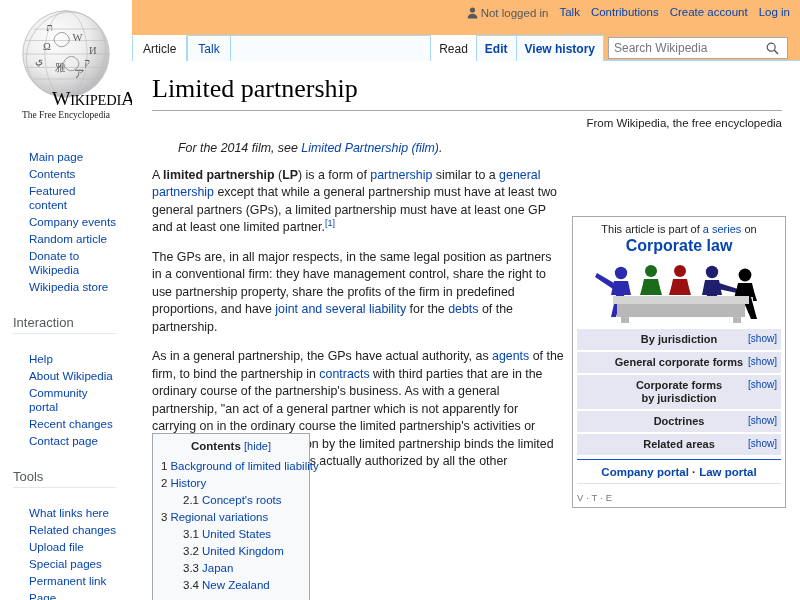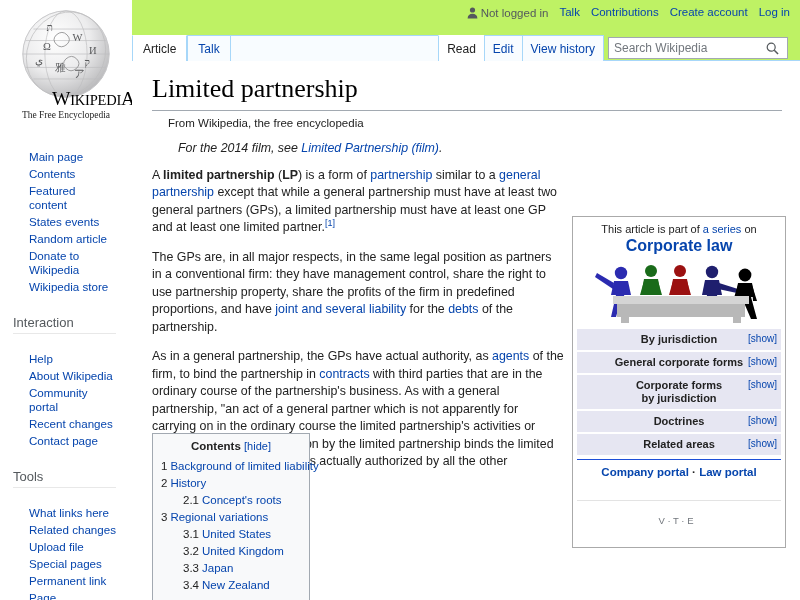--- a/index.html
+++ b/index.html
@@ -7,21 +7,21 @@
     margin: 0; padding: 0;
     width: 800px; height: 600px;
     overflow: hidden;
     background: #ffffff;
     font-family: "Liberation Sans", sans-serif;
     font-size: 12px;
     color: #222222;
   }
   a { color: #0b0080; text-decoration: none; }
   .lnk { color: #0645ad; }
-  .page { position: relative; width: 800px; height: 548px; background:#bef264; }
+  .page { position: relative; width: 800px; height: 548px; background:#fdba74; }
 
   
   .topbar {
     position: absolute; top: 0; left: 0; width: 800px; height: 24px;
     display: flex; justify-content: flex-end; align-items: center;
     padding-right: 10px; gap: 11px;
     font-size: 11.5px;
   }
   .topbar .userlink { color:#0645ad; }
   .topbar .notlogged { color:#54595d; }
@@ -69,41 +69,41 @@
   .tab-spacer {
     height:26px; width:285px; background:#f8fcff;
     border-top:1px solid #a7d7f9; border-right:1px solid #a7d7f9;
   }
   .view-tabs { position:absolute; right:196px; bottom:0; display:flex; align-items:flex-end; }
   .vtab { height:26px; padding:0 8px; display:flex; align-items:center; font-size:12px; background:#f8fcff;
           border-top:1px solid #a7d7f9; border-left:1px solid #a7d7f9; }
   .vtab:last-child { border-right:1px solid #a7d7f9; }
   .vtab.selected { background:#fff; border-top-color:#fff; color:#222; position:relative; }
   .vtab.selected::after{ content:""; position:absolute; left:0; right:0; bottom:-1px; height:1px; background:#fff; }
-  .vtab a { color:#0645ad; }
+  .vtab a { color:#0645ad;font-weight:bold; }
 
   .searchbox {
     position:absolute; right:12px; bottom:2px; width:180px; height:22px;
     border:1px solid #a2a9b1; background:#fff; display:flex; align-items:center;
   }
   .searchbox input {
     border:0; outline:0; height:20px; width:152px; padding-left:5px;
     font-family:"Liberation Sans", sans-serif; font-size:12px; color:#222; background:transparent;
   }
   .searchbox input::placeholder { color:#72777d; }
   .search-icon { width:22px; display:flex; align-items:center; justify-content:center; }
 
   
   .content { position:absolute; left:132px; top:61px; width:668px; height:539px; background:#fff; }
   .inner { padding:12px 18px 0 20px; position:relative; }
   h1.firstHeading {
     font-family:"Liberation Serif", serif; font-weight:normal; font-size:26px; color:#000;
     margin:0; padding:0 0 4px 0; border-bottom:1px solid #a2a9b1; line-height:1.25;
   }
-  .siteSub { font-size:11.5px; color:#222; margin:6px 0 0 16px; }
+  .siteSub { font-size:11.5px; color:#222; margin:6px 0 0 16px;text-align:right; }
   .hatnote { font-style:italic; font-size:12.4px; margin:12px 0 0 26px; color:#222; }
   .bodytext { font-size:12.4px; line-height:17.5px; color:#222; margin:12px 0 0 0; max-width:412px; }
   .bodytext b { font-weight:bold; }
   sup.ref { font-size:9px; vertical-align:super; line-height:0; }
   sup.ref a { color:#0645ad; }
 
   
   .infobox {
     position:absolute; right:14px; top:155px; width:214px;
     border:1px solid #aaa; background:#fff; font-size:11px;
@@ -112,21 +112,21 @@
   .ib-title { text-align:center; font-size:16px; font-weight:bold; color:#0645ad; padding:2px 0 4px 0; }
   .ib-image { height:66px; position:relative; overflow:hidden; }
   .ib-rows { padding:2px 4px 0 4px; }
   .ib-row {
     position:relative; background:#e6e6f2; margin:2px 0; padding:4px 2px;
     text-align:center; font-weight:bold; color:#222; font-size:11px; line-height:13px;
   }
   .ib-show { position:absolute; right:4px; top:3px; font-weight:normal; color:#0645ad; font-size:10px; }
   .ib-portals { text-align:center; padding:6px 0 5px 0; border-top:1px solid #1d4ed8; margin:4px 4px 0 4px; font-size:11.5px; }
   .ib-portals a { color:#0645ad; font-weight:bold; }
-  .ib-vte { text-align:center; padding:14px 6px 4px 0; color:#72777d; font-size:9.5px; border-top:1px solid #e3e3e3; margin:17px 4px; }
+  .ib-vte { text-align:left; padding:8px 6px 4px 0; color:#72777d; font-size:9.5px; border-top:1px solid #e3e3e3; margin:0 4px; }
 
   
   .toc {
     position:absolute; left:20px; top:372px; width:158px;
     border:1px solid #a2a9b1; background:#f8f9fa; padding:6px 8px 8px 8px;
     font-size:11.5px;
   }
   .toc-title { text-align:center; font-weight:bold; padding-bottom:5px; font-size:11.5px; }
   .toc-title .toggle { font-weight:normal; color:#0645ad; font-size:11px; }
   .toc ul { list-style:none; margin:0; padding:0; }
@@ -190,21 +190,21 @@
       </svg>
       <div class="wordmark"><span>W</span><span class="sm">IKIPEDI</span><span>A</span></div>
       <div class="tagline">The Free Encyclopedia</div>
     </div>
 
     <div class="navportal first-portal">
       <ul class="portal-list">
         <li><a href="#">Main page</a></li>
         <li><a href="#">Contents</a></li>
         <li><a href="#">Featured content</a></li>
-        <li><a href="#">States events</a></li>
+        <li><a href="#">Company events</a></li>
         <li><a href="#">Random article</a></li>
         <li><a href="#">Donate to Wikipedia</a></li>
         <li><a href="#">Wikipedia store</a></li>
       </ul>
     </div>
 
     <div class="navportal">
       <div class="portal-heading">Interaction</div>
       <ul class="portal-list">
         <li><a href="#">Help</a></li>

